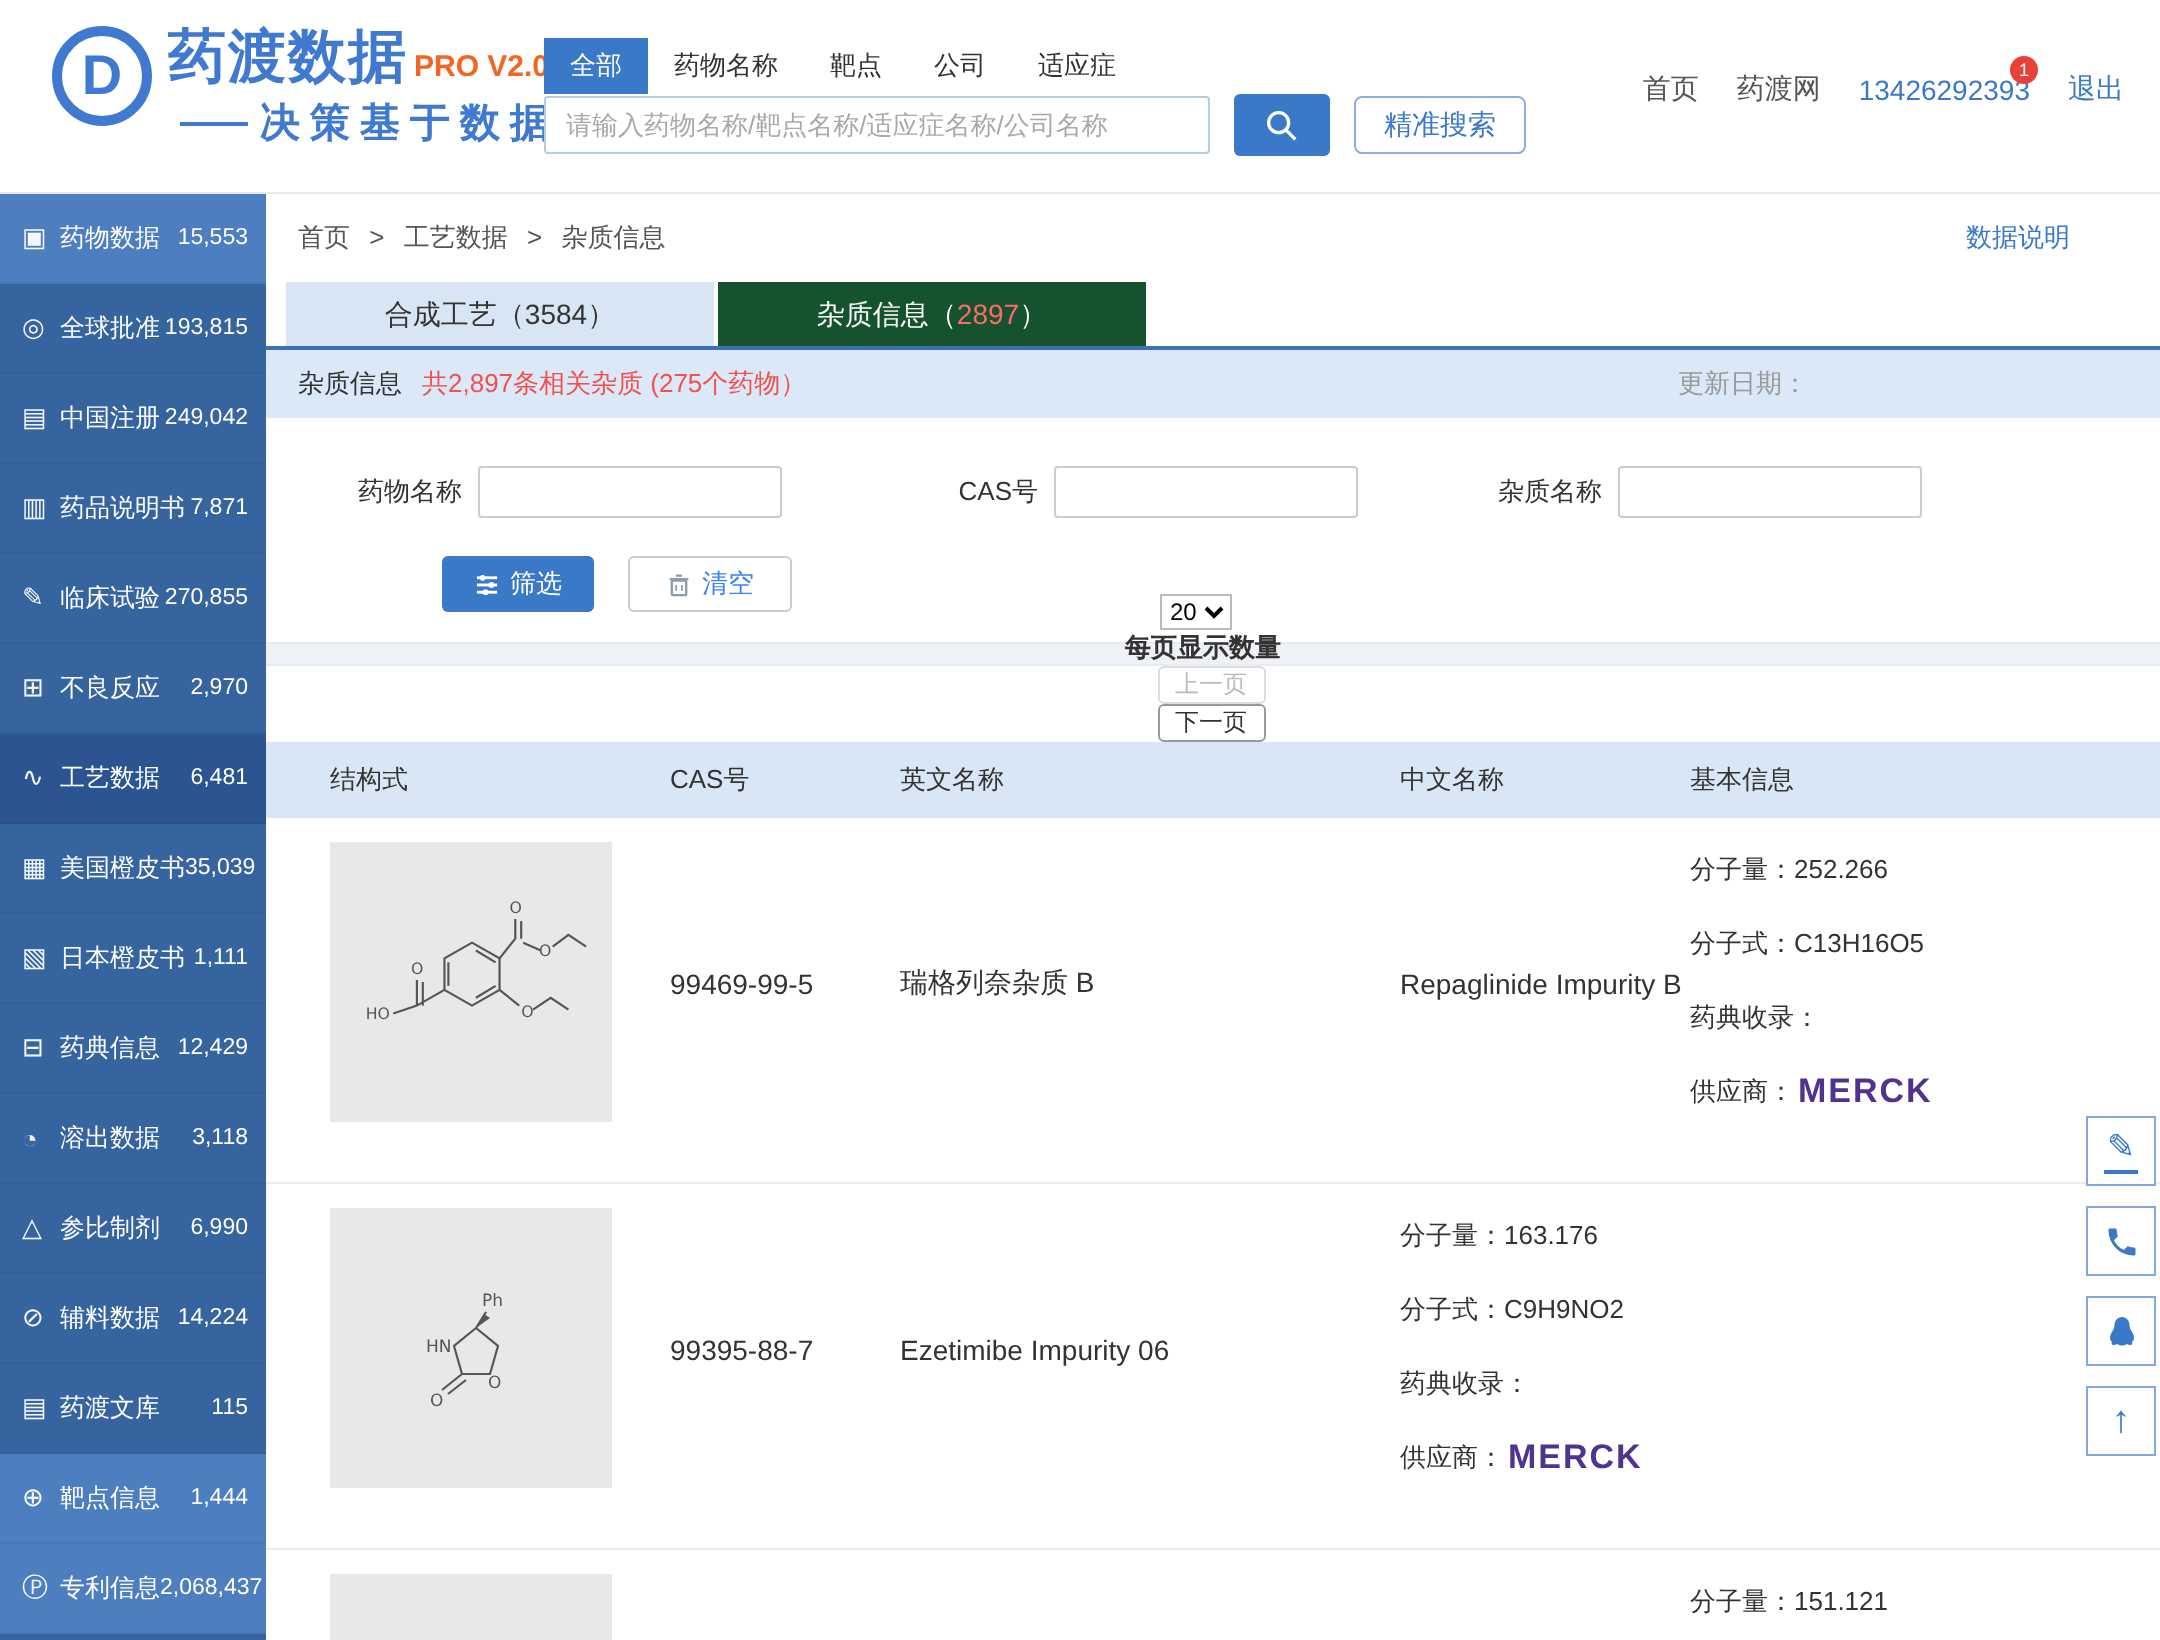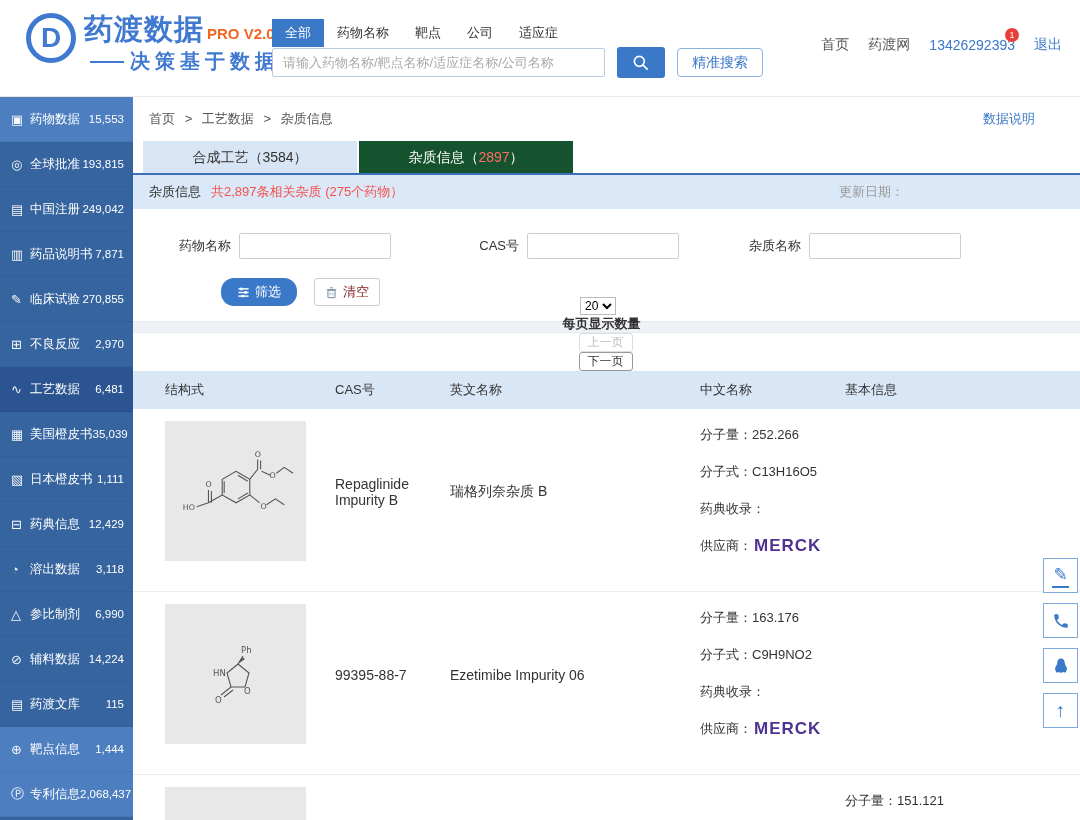--- a/index.html
+++ b/index.html
@@ -60,22 +60,22 @@
   .info-msg { color:#f4504c; margin-left:10px; }
   .info-update { margin-left:auto; margin-right:160px; color:#999; }
 
   .filter-sec { height:112px; padding-top:24px; }
   .filter-row { display:flex; align-items:center; font-size:13px; color:#333; }
   .fl1 { width:106px; text-align:right; padding-right:8px; }
   .fl2 { width:136px; text-align:right; padding-right:8px; }
   .fl3 { width:130px; text-align:right; padding-right:8px; }
   .f-input { width:152px; height:26px; border:1px solid #ccc; border-radius:2px; outline:none; padding:0 6px; font-size:13px; }
   .filter-btns { display:flex; gap:17px; margin:19px 0 0 88px; }
-  .btn-filter { width:76px; height:28px; background:#3a78c8; color:#fff; border:none; border-radius:13px; font-size:13px; cursor:pointer; display:flex; align-items:center; justify-content:center; gap:5px; }
-  .btn-clear { width:66px; height:28px; background:#fff; color:#7f1d1d; border:1px solid #ccc; border-radius:3px; font-size:13px; cursor:pointer; display:flex; align-items:center; justify-content:center; gap:5px; }
+  .btn-filter { width:76px; height:28px; background:#3a78c8; color:#fff; border:none; border-radius:3px; font-size:13px; cursor:pointer; display:flex; align-items:center; justify-content:center; gap:5px; }
+  .btn-clear { width:82px; height:28px; background:#fff; color:#3b82f6; border:1px solid #ccc; border-radius:3px; font-size:13px; cursor:pointer; display:flex; align-items:center; justify-content:center; gap:5px; }
 
   .band { height:12px; background:#eef1f5; border-top:1px solid #e7eaee; border-bottom:1px solid #e7eaee; }
 
   .pager-row { height:38px; display:flex; align-items:center; justify-content:flex-end; padding-right:10px; font-size:13px; color:#333;flex-direction:column; }
   .size-select { height:23px; border:1px solid #bbb; font-size:12px; margin-right:7px; outline:none; background:#fff; }
   .pager-label { font-weight:bold; }
   .pg-btn { height:24px; padding:0 8px; background:#fff; border-radius:3px; font-size:12px; margin-left:8px; cursor:pointer; }
   .pg-prev { border:1px solid #ddd; color:#bbb; }
   .pg-next { border:1px solid #999; color:#333; }
 
@@ -339,22 +339,23 @@
             <g fill="#555" font-size="8" font-family="'DejaVu Sans',sans-serif">
               <text x="8" y="67">HO</text>
                 <text x="31" y="44">O</text>
                 <text x="81" y="13">O</text>
               <text x="96" y="35">O</text>
                 <text x="87" y="66">O</text>
             </g>
           </svg>
         </div>
       </div>
+      <div class="cell-mid">99469-99-5</div>
+      <div class="cell-mid">瑞格列奈杂质 B</div>
       <div class="cell-mid">Repaglinide Impurity B</div>
-      <div class="cell-mid">瑞格列奈杂质 B</div>
       <div class="info-cell">
         <div class="info-line">
             <span>分子量：</span>
             <span>252.266</span>
           </div>
         <div class="info-line">
             <span>分子式：</span>
             <span>C13H16O5</span>
           </div>
         <div class="info-line">

